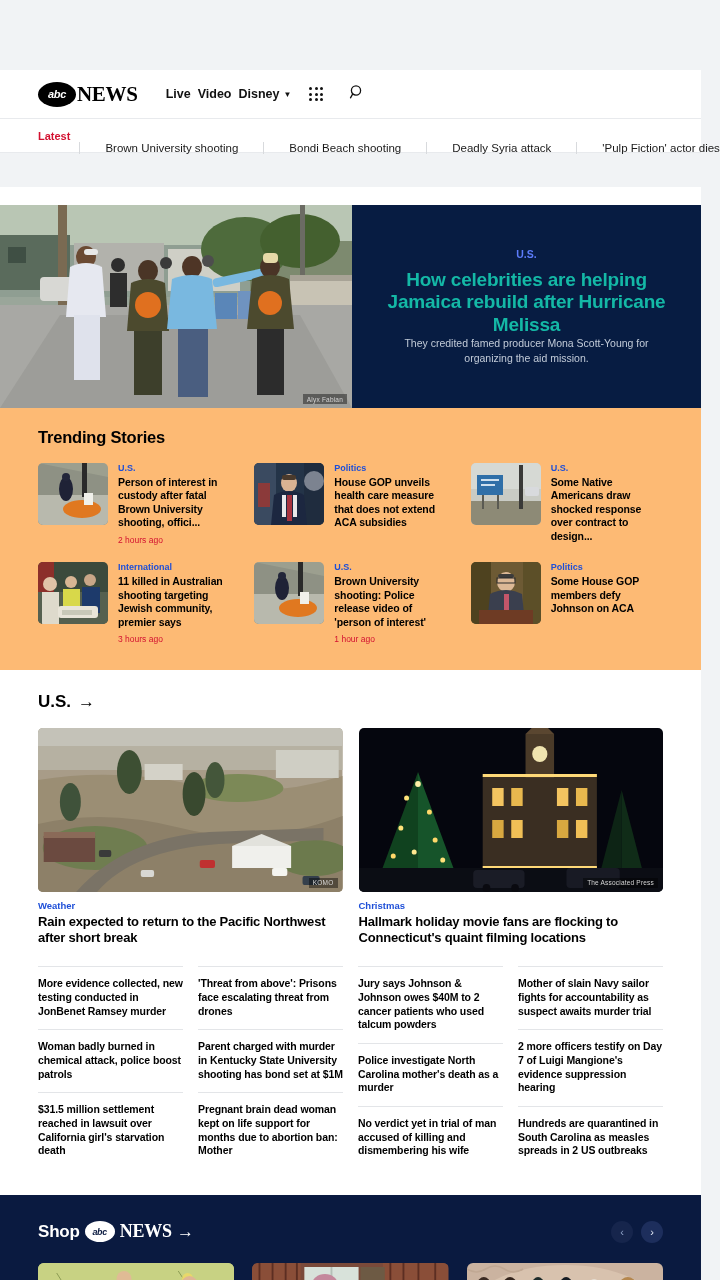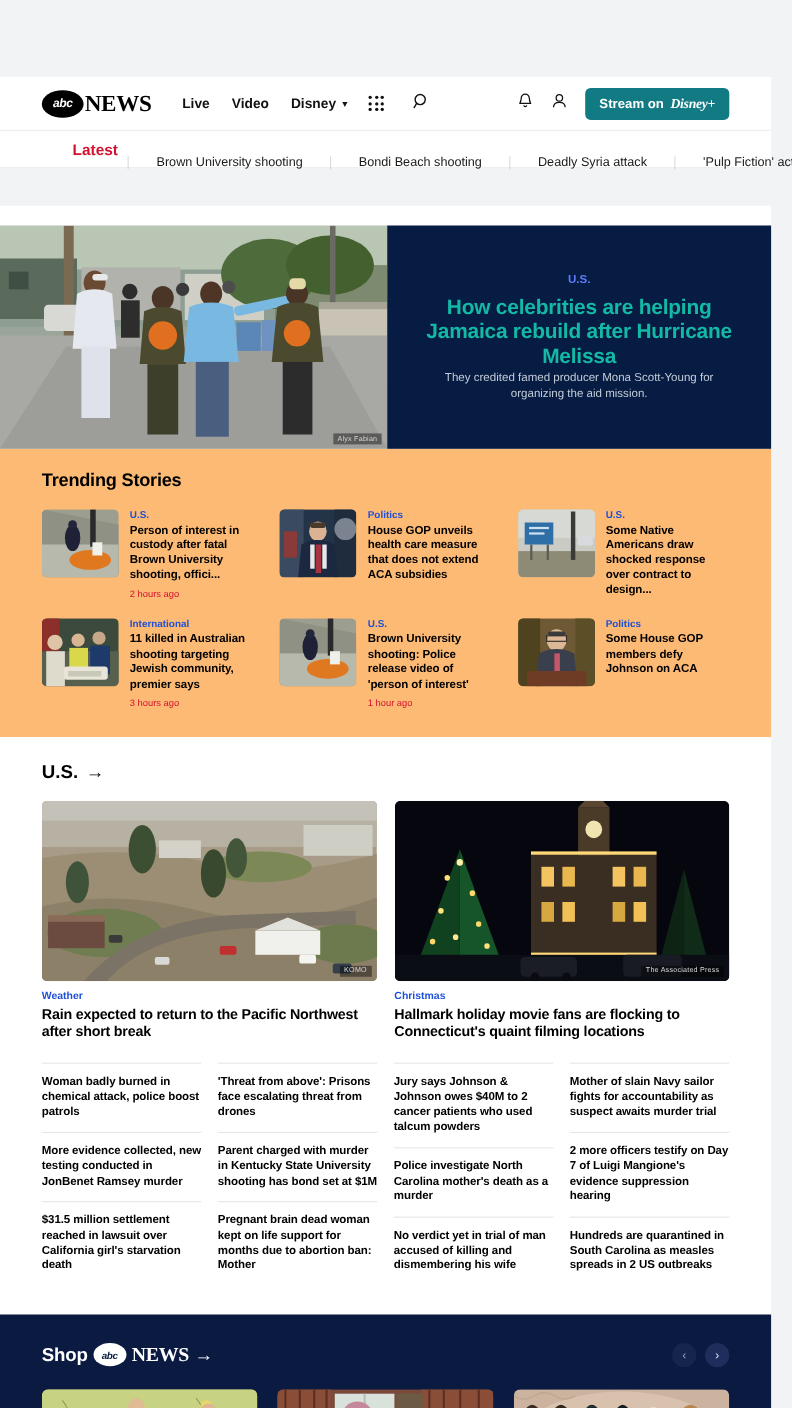--- a/index.html
+++ b/index.html
@@ -27,21 +27,21 @@
   }
   .logo-oval span {
     color:#fff; font-family:"Liberation Sans",sans-serif;
     font-size:11px; font-weight:700; letter-spacing:-0.4px;
     font-style:italic;
   }
   .logo-news {
     font-family:"Liberation Serif", serif; font-size:21px; font-weight:700;
     letter-spacing:-0.3px; color:#000; margin-left:1px;
   }
-  .nav-main { display:flex; align-items:flex-end; gap:20px; }
+  .nav-main { display:flex; align-items:flex-end; gap:7px; }
   .nav-link {
     font-size:12.5px; font-weight:700; color:#111; cursor:pointer;
     display:flex; align-items:center; gap:4px; white-space:nowrap;
   }
   .caret { font-size:8px; font-weight:400; }
   .grid-icon { display:grid; grid-template-columns:repeat(3,3px); gap:2.2px; margin-left:18px; cursor:pointer; }
   .grid-icon i { width:3px; height:3px; background:#111; border-radius:50%; display:block; }
   .search-ico { margin-left:26px; cursor:pointer; }
   .hdr-right { margin-left:auto; display:flex; align-items:center; gap:16px; }
   .stream-btn {
@@ -52,21 +52,21 @@
   .dplus {
     font-family:"Liberation Serif", serif; font-style:italic;
     font-size:12.5px; letter-spacing:-0.3px;
   }
 
   
   .latest-bar {
     height:34px; background:#fff; display:flex; align-items:center;
     padding:0 38px; gap:0; border-bottom:1px solid #e8eaed;
   }
-  .latest-tag { color:#d31130; font-size:14px; font-weight:700; margin-right:9px;margin-left:28px; }
+  .latest-tag { color:#d31130; font-size:11px; font-weight:700; margin-right:9px; }
   .latest-item {
     font-size:11.5px; color:#1a1a1a; padding:0 25px; cursor:pointer;
     border-left:1px solid #d8dadd; white-space:nowrap;margin-top:25px;
   }
   .latest-item:first-of-type { border-left:none; padding-left:0; }
   .latest-more { font-size:11.5px; color:#1a1a1a; padding-left:11px;
      border-left:1px solid #d8dadd; cursor:pointer; display:flex; align-items:center; gap:3px; }
 
   .gray-band { height:34px; background:#f1f3f5; }
   .white-strip { height:18px; background:#fff; }
@@ -170,38 +170,20 @@
         <i></i>
     </div>
 
     <div class="search-ico">
       <svg width="16" height="16" viewBox="0 0 16 16">
         <circle cx="7" cy="6.5" r="4.6" fill="none" stroke="#111" stroke-width="1.3"></circle>
         <line x1="3.6" y1="10.2" x2="1.5" y2="13.8" stroke="#111" stroke-width="1.3" stroke-linecap="round"></line>
       </svg>
     </div>
 
-    <div class="hdr-right">
-      <div>
-        <svg width="15" height="16" viewBox="0 0 15 16">
-          <path d="M7.5 1.6c-2.2 0-3.7 1.7-3.7 3.8 0 3-1.2 4-1.2 4.6h9.8c0-.6-1.2-1.6-1.2-4.6 0-2.1-1.5-3.8-3.7-3.8z" fill="none" stroke="#111" stroke-width="1.15" stroke-linejoin="round"></path>
-          <path d="M6.1 11.8a1.45 1.45 0 0 0 2.8 0" fill="none" stroke="#111" stroke-width="1.15"></path>
-        </svg>
-      </div>
-      <div>
-        <svg width="15" height="16" viewBox="0 0 15 16">
-          <circle cx="7.5" cy="5" r="2.9" fill="none" stroke="#111" stroke-width="1.15"></circle>
-          <path d="M2.2 13.6c0-3 2.4-4.5 5.3-4.5s5.3 1.5 5.3 4.5" fill="none" stroke="#111" stroke-width="1.15"></path>
-        </svg>
-      </div>
-      <div class="stream-btn">
-        <span>Stream on</span>
-        <span class="dplus">Disney+</span>
-      </div>
-    </div>
   </div>
 
   <div class="latest-bar">
     <span class="latest-tag">Latest</span>
     <span class="latest-item">Brown University shooting</span>
     <span class="latest-item">Bondi Beach shooting</span>
     <span class="latest-item">Deadly Syria attack</span>
     <span class="latest-item">'Pulp Fiction' actor dies</span>
     <span class="latest-more">
       <span>More</span>
@@ -508,22 +490,22 @@
           </svg>
           <div class="credit">The Associated Press</div>
         </div>
         <div class="feat-eyebrow">Christmas</div>
         <div class="feat-title">Hallmark holiday movie fans are flocking to Connecticut's quaint filming locations</div>
       </div>
     </div>
 
     <div class="hgrid">
       <div class="hcol">
+        <div class="hitem">More evidence collected, new testing conducted in JonBenet Ramsey murder</div>
         <div class="hitem">Woman badly burned in chemical attack, police boost patrols</div>
-        <div class="hitem">More evidence collected, new testing conducted in JonBenet Ramsey murder</div>
         <div class="hitem">$31.5 million settlement reached in lawsuit over California girl's starvation death</div>
       </div>
       <div class="hcol">
         <div class="hitem">'Threat from above': Prisons face escalating threat from drones</div>
         <div class="hitem">Parent charged with murder in Kentucky State University shooting has bond set at $1M</div>
         <div class="hitem">Pregnant brain dead woman kept on life support for months due to abortion ban: Mother</div>
       </div>
       <div class="hcol">
         <div class="hitem">Jury says Johnson &amp; Johnson owes $40M to 2 cancer patients who used talcum powders</div>
         <div class="hitem">Police investigate North Carolina mother's death as a murder</div>

